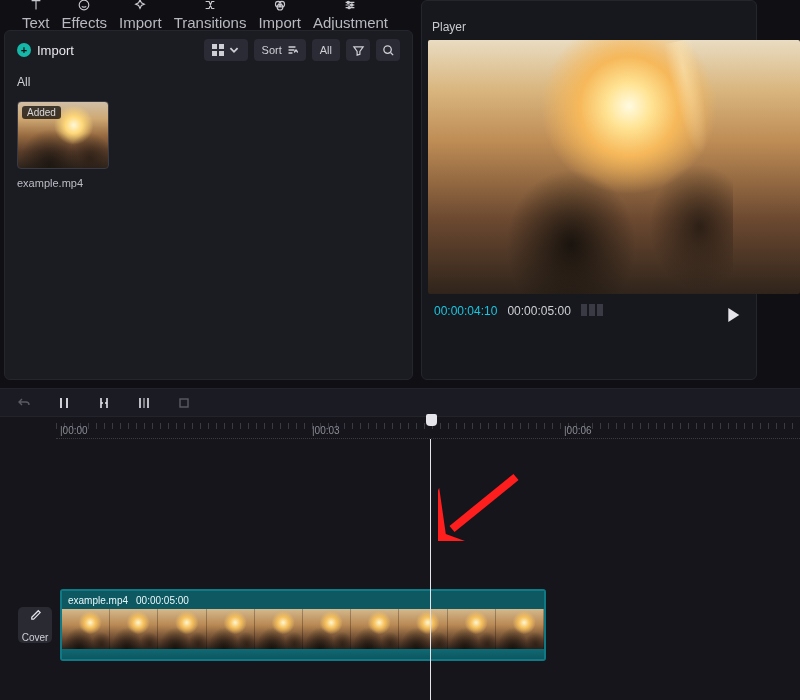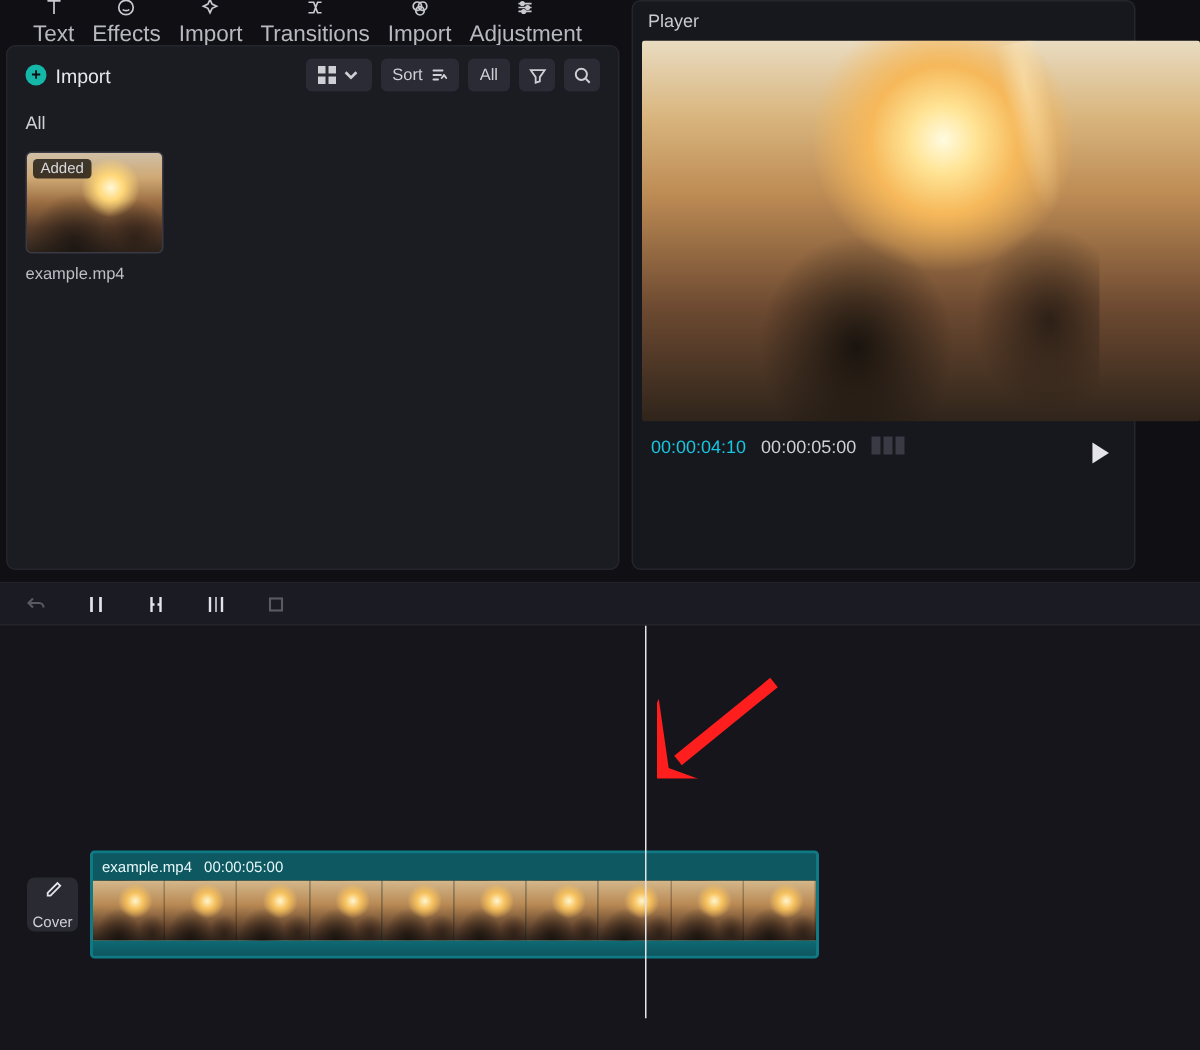--- a/index.html
+++ b/index.html
@@ -89,21 +89,21 @@
     position: absolute; left: 4px; top: 4px; z-index: 2;
     background: rgba(0,0,0,.7); padding: 1px 5px; border-radius: 3px;
     font-size: 10px;
   }
   .clip-name { margin-top: 8px; font-size: 11px; color: #bdbdc6; }
 
   
   .panel-right {
     position: absolute; left: 421px; top: 0; width: 336px; height: 380px;
     background: #17171e; border-radius: 6px; border: 1px solid #25252e;
-    padding: 6px 0 0 0;
+    padding: 19px 0 0 0;
   }
   .player-title { font-size: 12px; color: #c9c9d0; padding: 0 10px 6px 10px; }
   .player-viewport {
     margin: 0 0 0 6px; width: 372px; height: 254px; border-radius: 2px;
     overflow: hidden; position: relative;
     background:
       radial-gradient(circle at 54% 26%, #fffbe0 0%, #ffe495 8%, #f6b85a 18%, rgba(246,184,90,0) 32%),
       linear-gradient(180deg, #e9dcc1 0%, #d9b57e 20%, #be8c55 40%, #6d4a31 70%, #2f241b 100%);
   }
   .player-viewport::before {
@@ -361,20 +361,27 @@
             <path d="M8 3v10" stroke-width="1"></path>
           </svg>
       </span>
       <span class="tl-toolbtn dim">
         <svg viewBox="0 0 16 16" stroke="#cfcfd6" fill="none" stroke-width="1.4">
             <rect x="4" y="4" width="8" height="8"></rect>
           </svg>
       </span>
     </div>
 
+    <div class="tl-ruler">
+      <div class="ticks"></div>
+      <span class="tick-label" style="left:4px">|00:00</span>
+      <span class="tick-label" style="left:256px">|00:03</span>
+      <span class="tick-label" style="left:508px">|00:06</span>
+      <div class="playhead-knob" style="left:370px"></div>
+    </div>
 
     <div class="tl-body">
 
       <div class="cover-btn">
         <svg viewBox="0 0 14 14" stroke="#e4e4ea" fill="none" stroke-width="1.3">
             <path d="M3 11l7-7 2 2-7 7H3z"></path>
           </svg>
         <span>Cover</span>
       </div>
 

